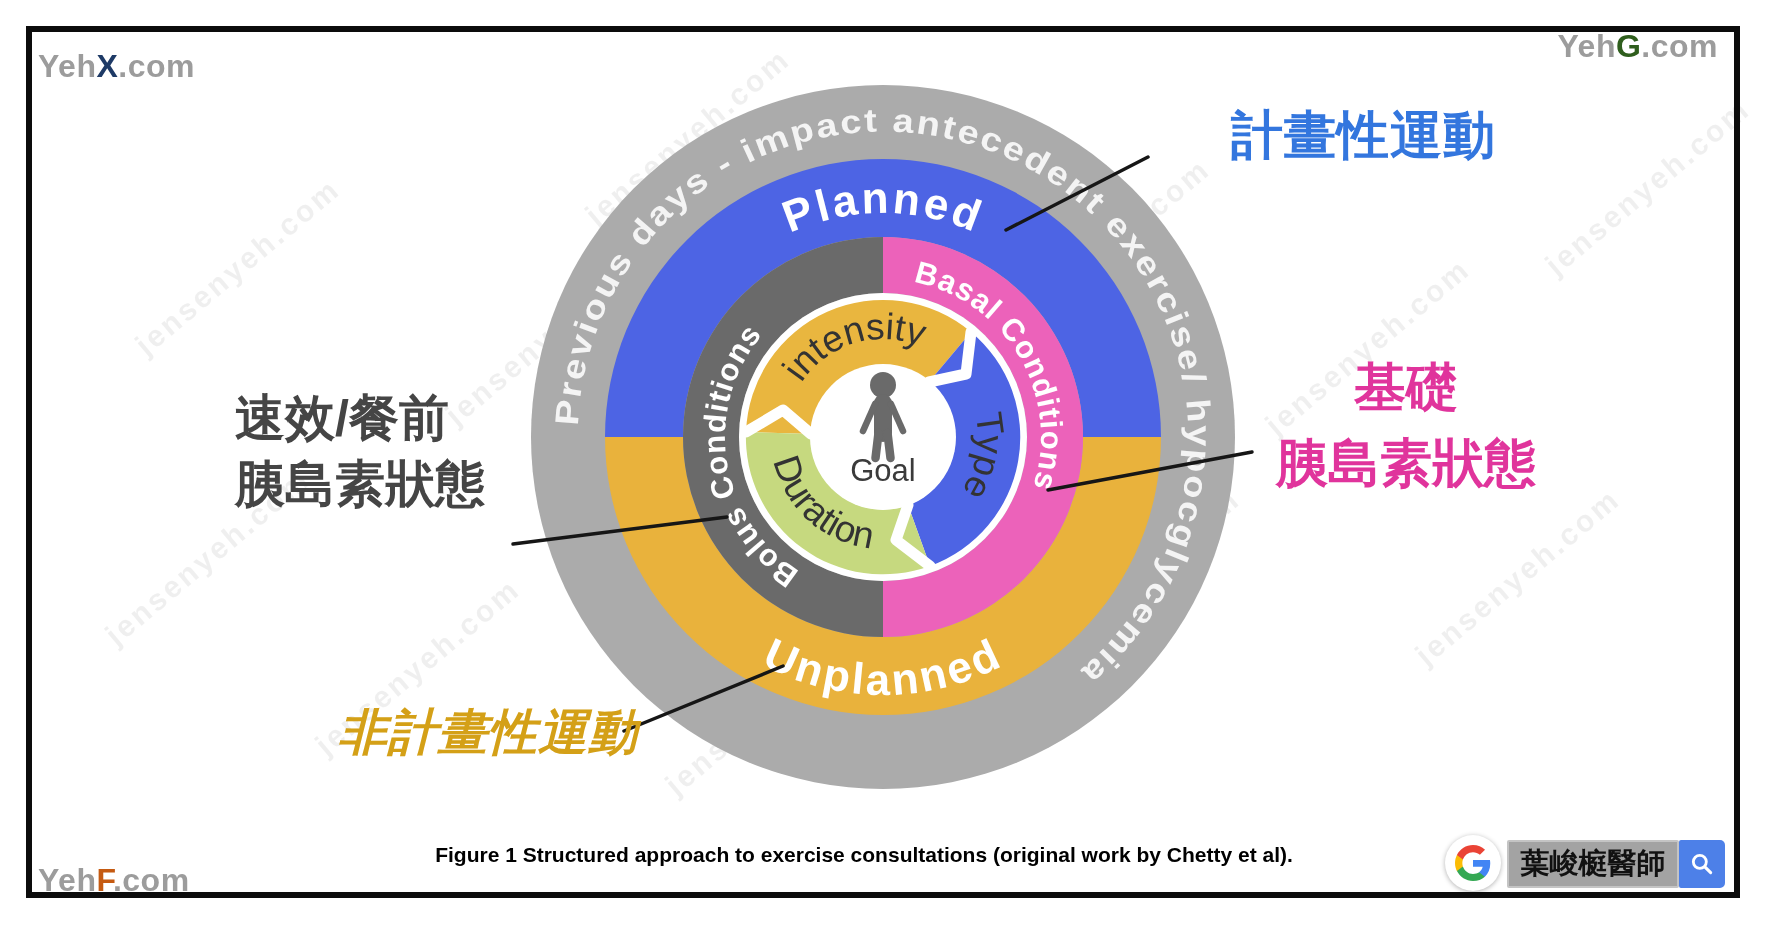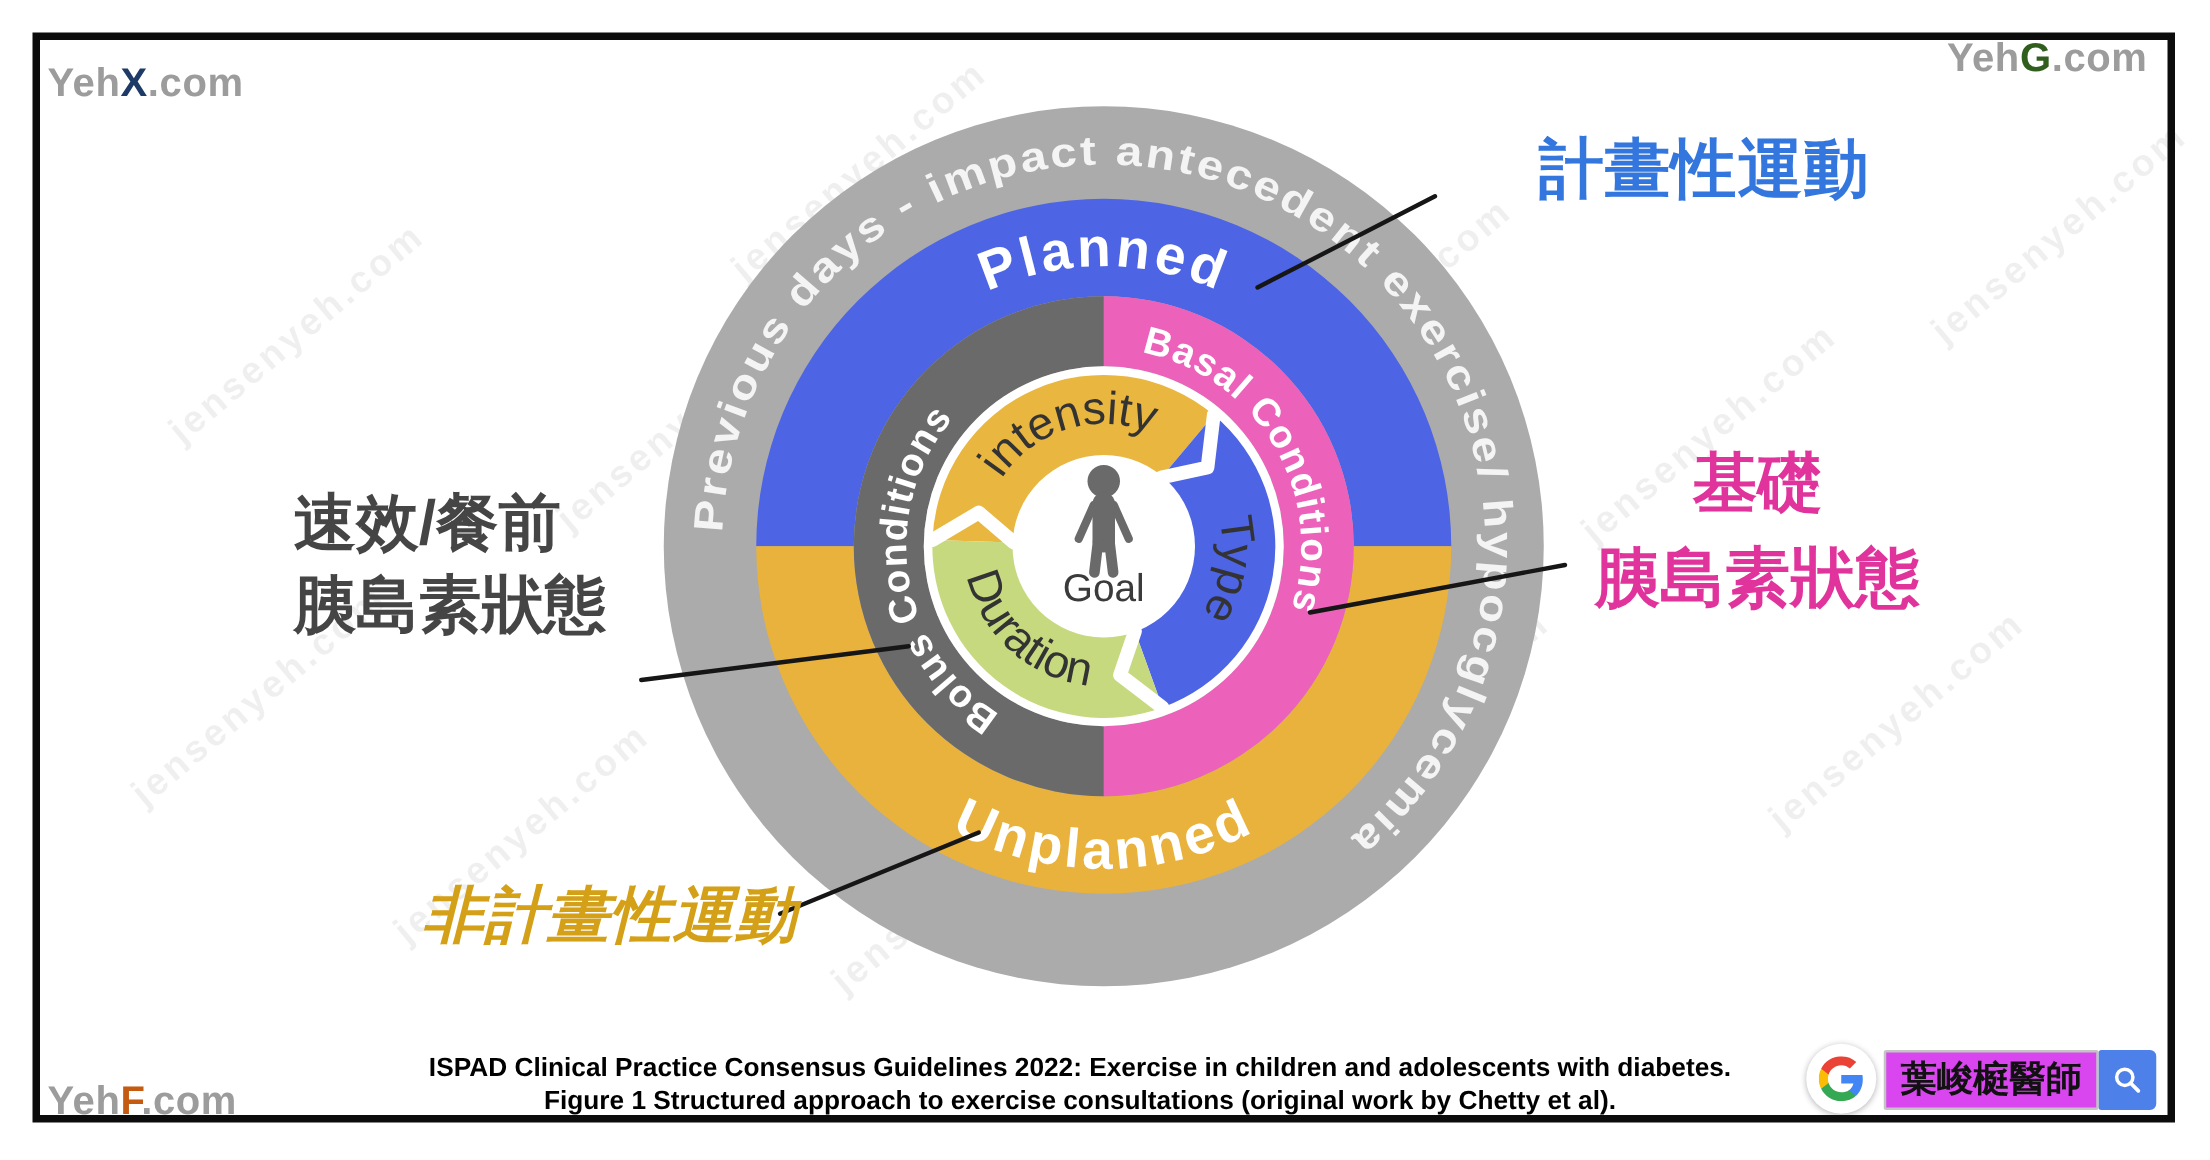--- a/index.html
+++ b/index.html
@@ -37,21 +37,21 @@
   .ann-basal{left:1260px;top:349px;width:292px;text-align:center;font-size:52px;color:#e0349c;line-height:76px;}
   .ann-bolus{left:235px;top:385px;width:296px;text-align:left;font-size:50px;color:#454545;line-height:66px;}
   .ann-unplanned{left:338px;top:700px;font-size:49px;color:#d4a017;letter-spacing:1px;font-style:italic;}
   
   .caption{position:absolute;left:0;top:842px;width:1728px;text-align:center;
            font-size:21px;font-weight:700;color:#000;line-height:26px;}
   
   .gsearch{position:absolute;left:1443px;top:833px;width:290px;height:62px;}
   .g-circle{position:absolute;left:2px;top:2px;width:56px;height:56px;border-radius:50%;
             background:#fff;box-shadow:0 1px 5px rgba(0,0,0,.3);display:flex;align-items:center;justify-content:center;}
-  .g-box{position:absolute;left:64px;top:7px;width:168px;height:44px;background:#d946ef;
+  .g-box{position:absolute;left:64px;top:7px;width:168px;height:44px;background:#a3a3a3;
          border:2px solid #c4c4c4;border-radius:2px;box-sizing:content-box;
          display:flex;align-items:center;justify-content:center;
          font-size:29px;font-weight:700;color:#111;white-space:nowrap;}
   .g-btn{position:absolute;left:236px;top:7px;width:46px;height:48px;background:#4d80e8;
          border:none;border-radius:2px 5px 5px 2px;display:flex;align-items:center;justify-content:center;cursor:pointer;}
 </style>
 </head>
 <body>
 
 <div id="stage">
@@ -145,21 +145,20 @@
     <div>基礎</div>
     <div>胰島素狀態</div>
   </div>
   <div class="ann ann-bolus">
     <div>速效/餐前</div>
     <div>胰島素狀態</div>
   </div>
   <div class="ann ann-unplanned">非計畫性運動</div>
 
   <div class="caption">
-    <div>ISPAD Clinical Practice Consensus Guidelines 2022: Exercise in children and adolescents with diabetes.</div>
     <div>Figure 1 Structured approach to exercise consultations (original work by Chetty et al).</div>
   </div>
 
   <div class="mark mark-tl">
     <span>Yeh</span><span class="lx">X</span><span>.com</span>
   </div>
   <div class="mark mark-tr">
     <span>Yeh</span><span class="lg">G</span><span>.com</span>
   </div>
   <div class="mark mark-bl">

